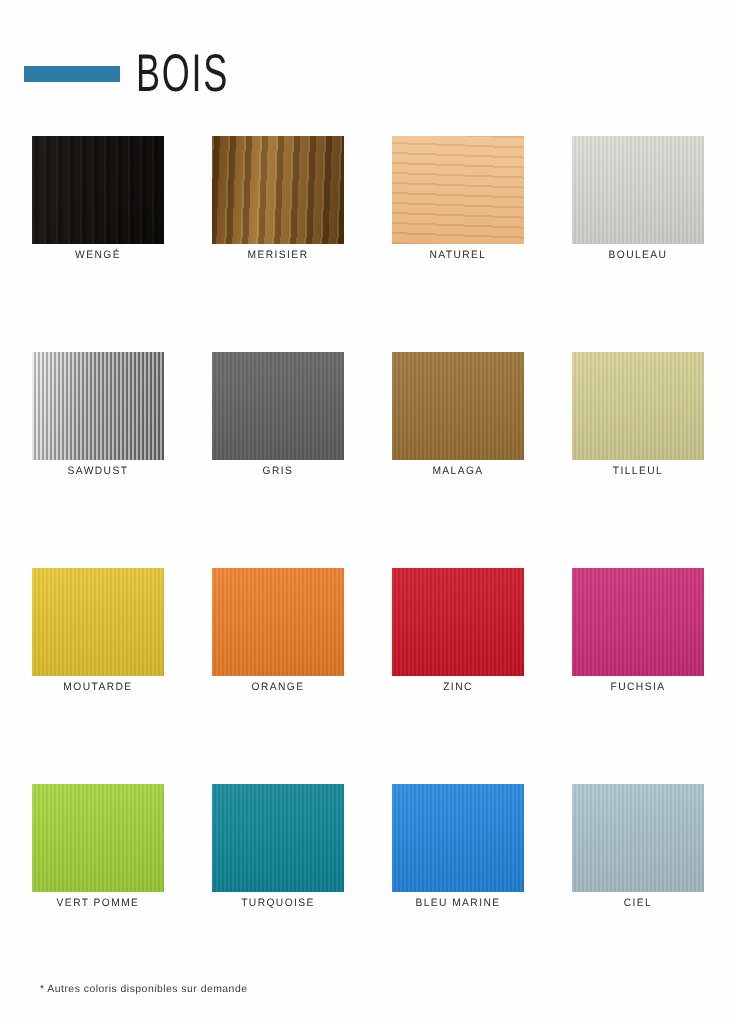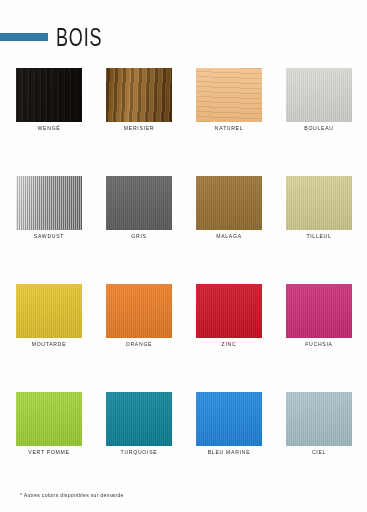--- a/index.html
+++ b/index.html
@@ -20,21 +20,21 @@
     left: 0; top: 0;
     width: 367px;
     height: 512px;
     background: #fefefe;
     box-sizing: border-box;
   }
 
   
   #header {
     position: absolute;
-    left: 0;
+    left: 12px;
     top: 26px;
     width: 305px;
     height: 28px;
   }
   #header-rule {
     position: absolute;
     left: 0;
     top: 7px;
     width: 48px;
     height: 8px;

